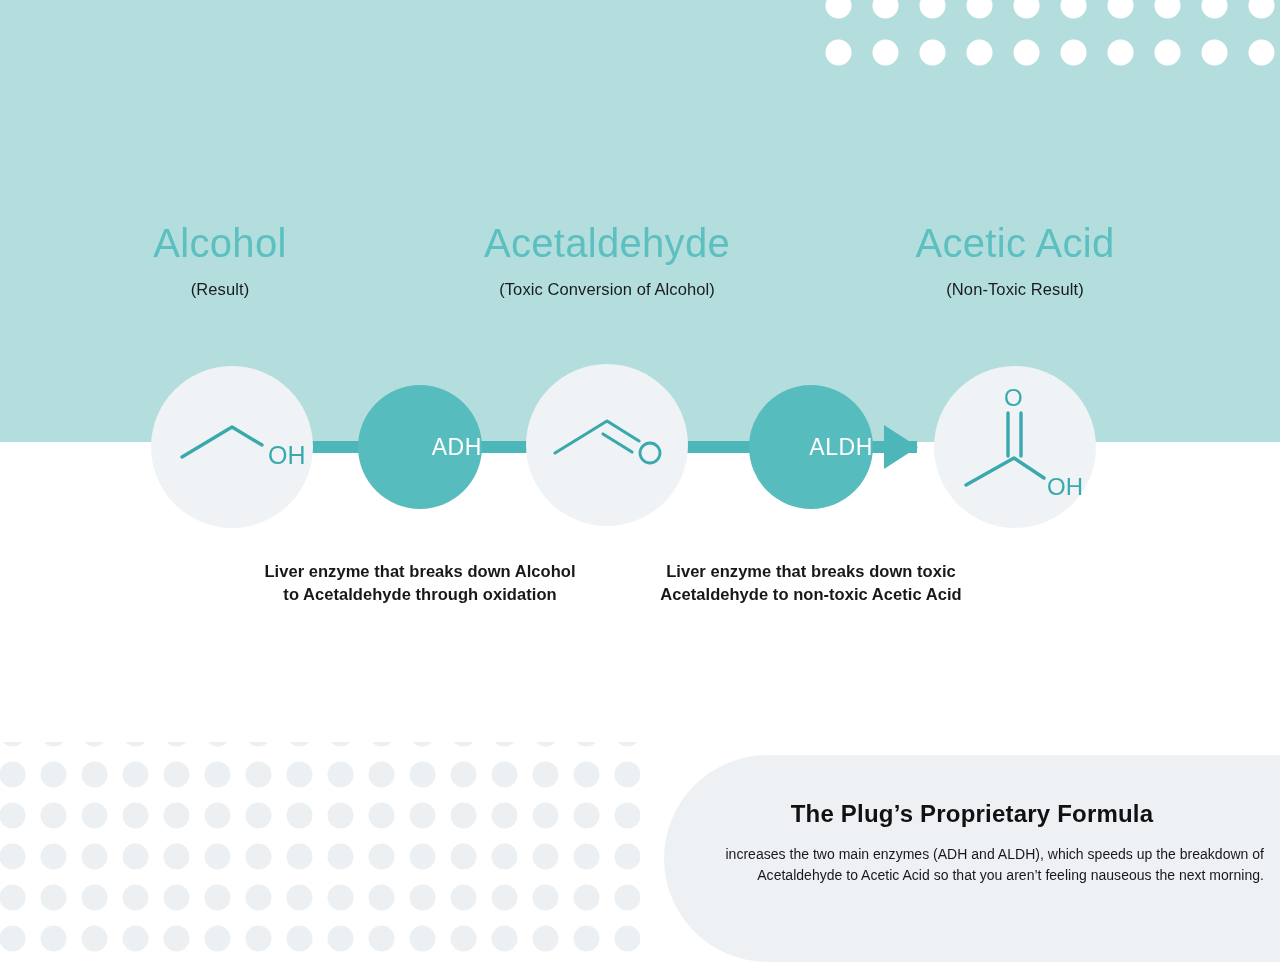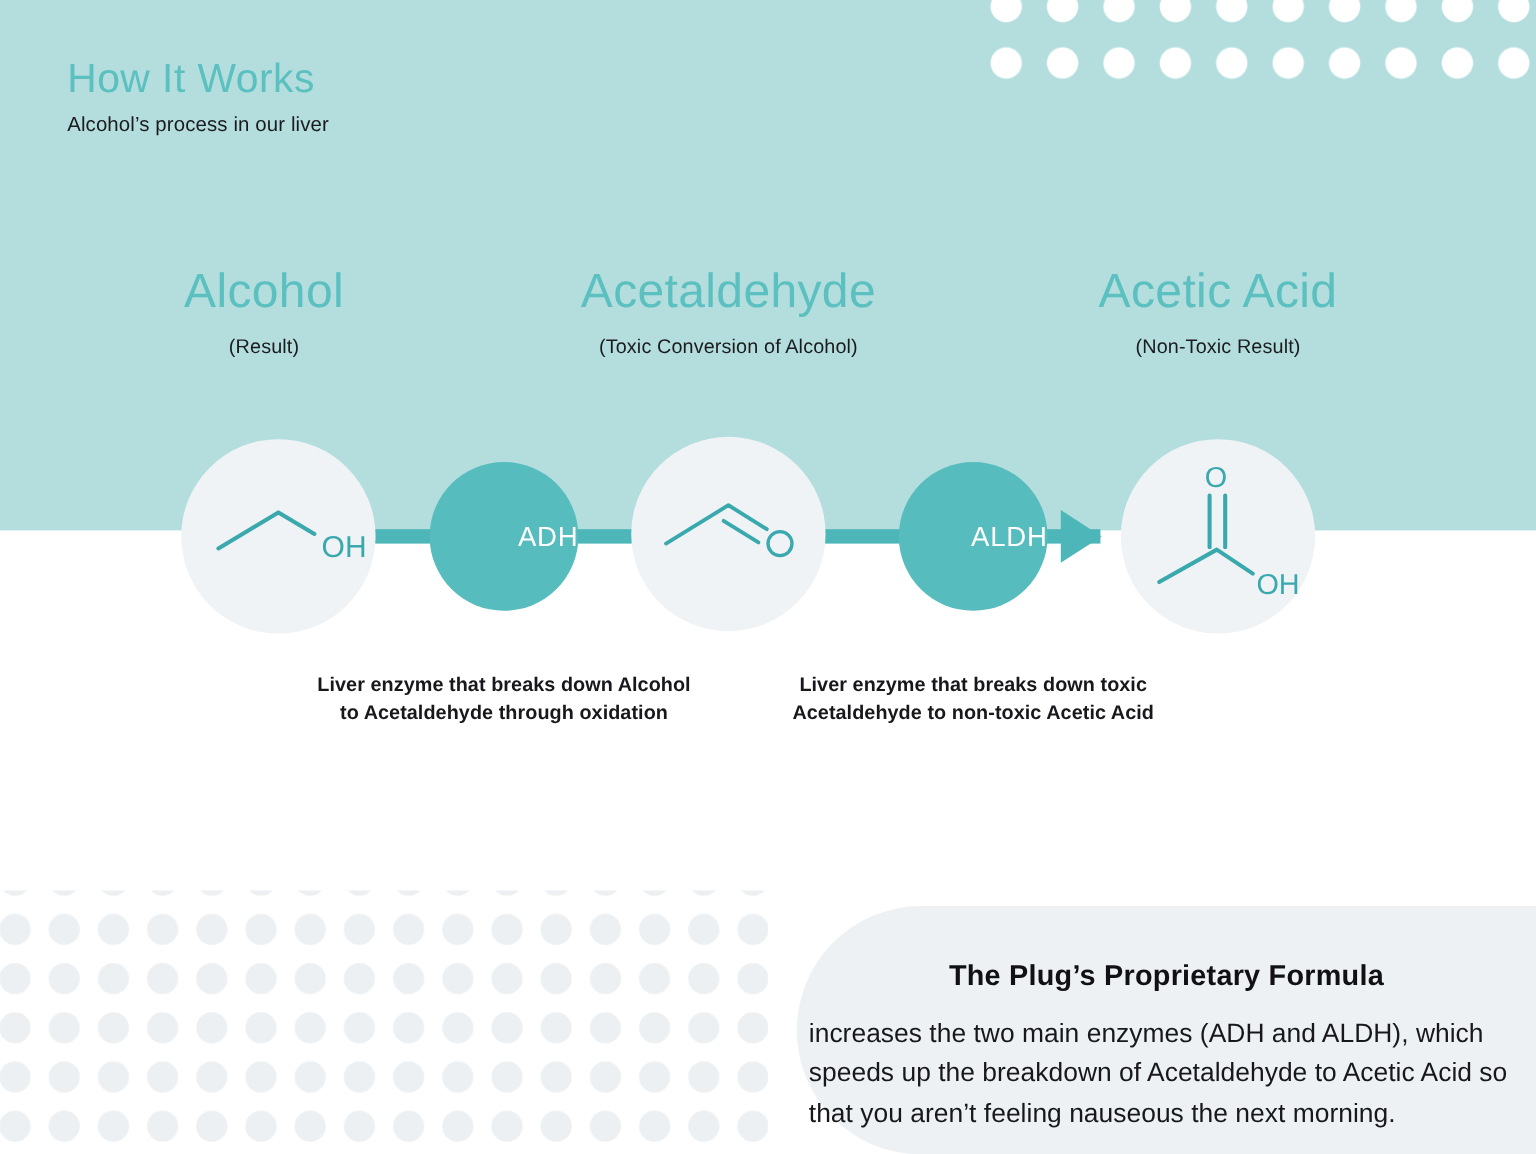--- a/index.html
+++ b/index.html
@@ -179,42 +179,38 @@
     font-size: 24px;
     color: #111114;
     font-weight: 700;
     letter-spacing: 0.2px;
   }
   .formula-body {
     position: absolute;
     left: 674px;
     top: 844px;
     width: 590px;
-    text-align: left;
-    font-size: 22px;
+    text-align: right;
+    font-size: 14px;
     line-height: 1.52;
     color: #18181c;
     letter-spacing: 0.02px;
   }
 
   .mol-svg { position: absolute; left: 0; top: 0; }
 </style>
 </head>
 <body>
 
 <div id="infographic">
 
   <div class="teal-band"></div>
   <div class="dots-top"></div>
   <div class="dots-bottom"></div>
 
-  <div class="header">
-    <div class="header-title">How It Works</div>
-    <div class="header-sub">Alcohol’s process in our liver</div>
-  </div>
 
   <div class="stage-label" id="label-alcohol">
     <div class="stage-name">Alcohol</div>
     <div class="stage-sub">(Result)</div>
   </div>
   <div class="stage-label" id="label-aceticacid">
     <div class="stage-name">Acetic Acid</div>
     <div class="stage-sub">(Non-Toxic Result)</div>
   </div>
   <div class="stage-label" id="label-acetaldehyde">

